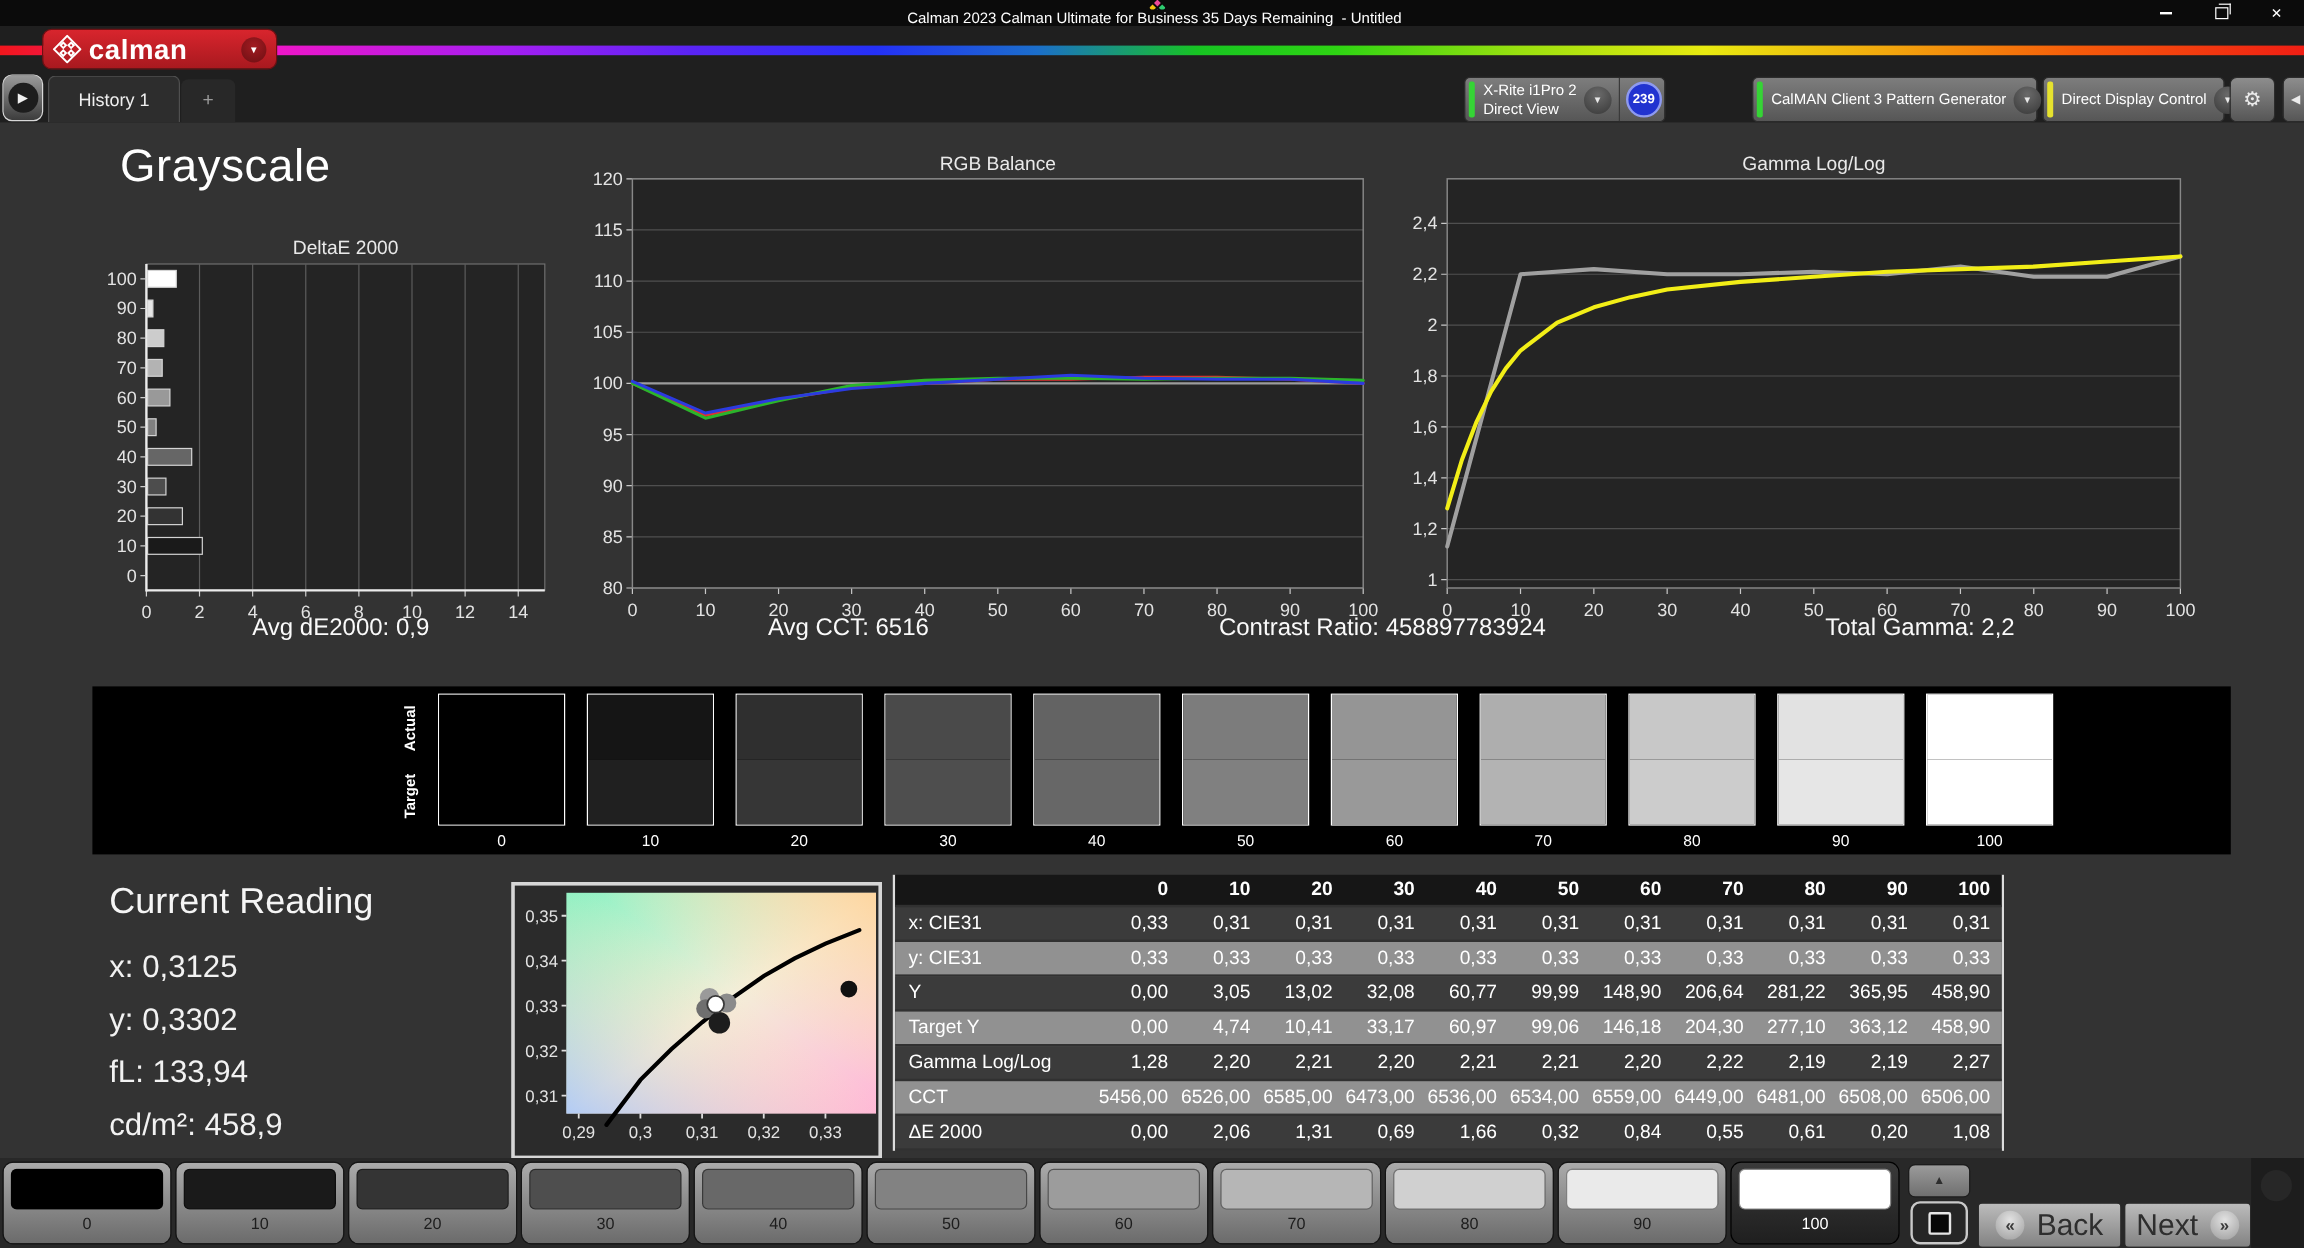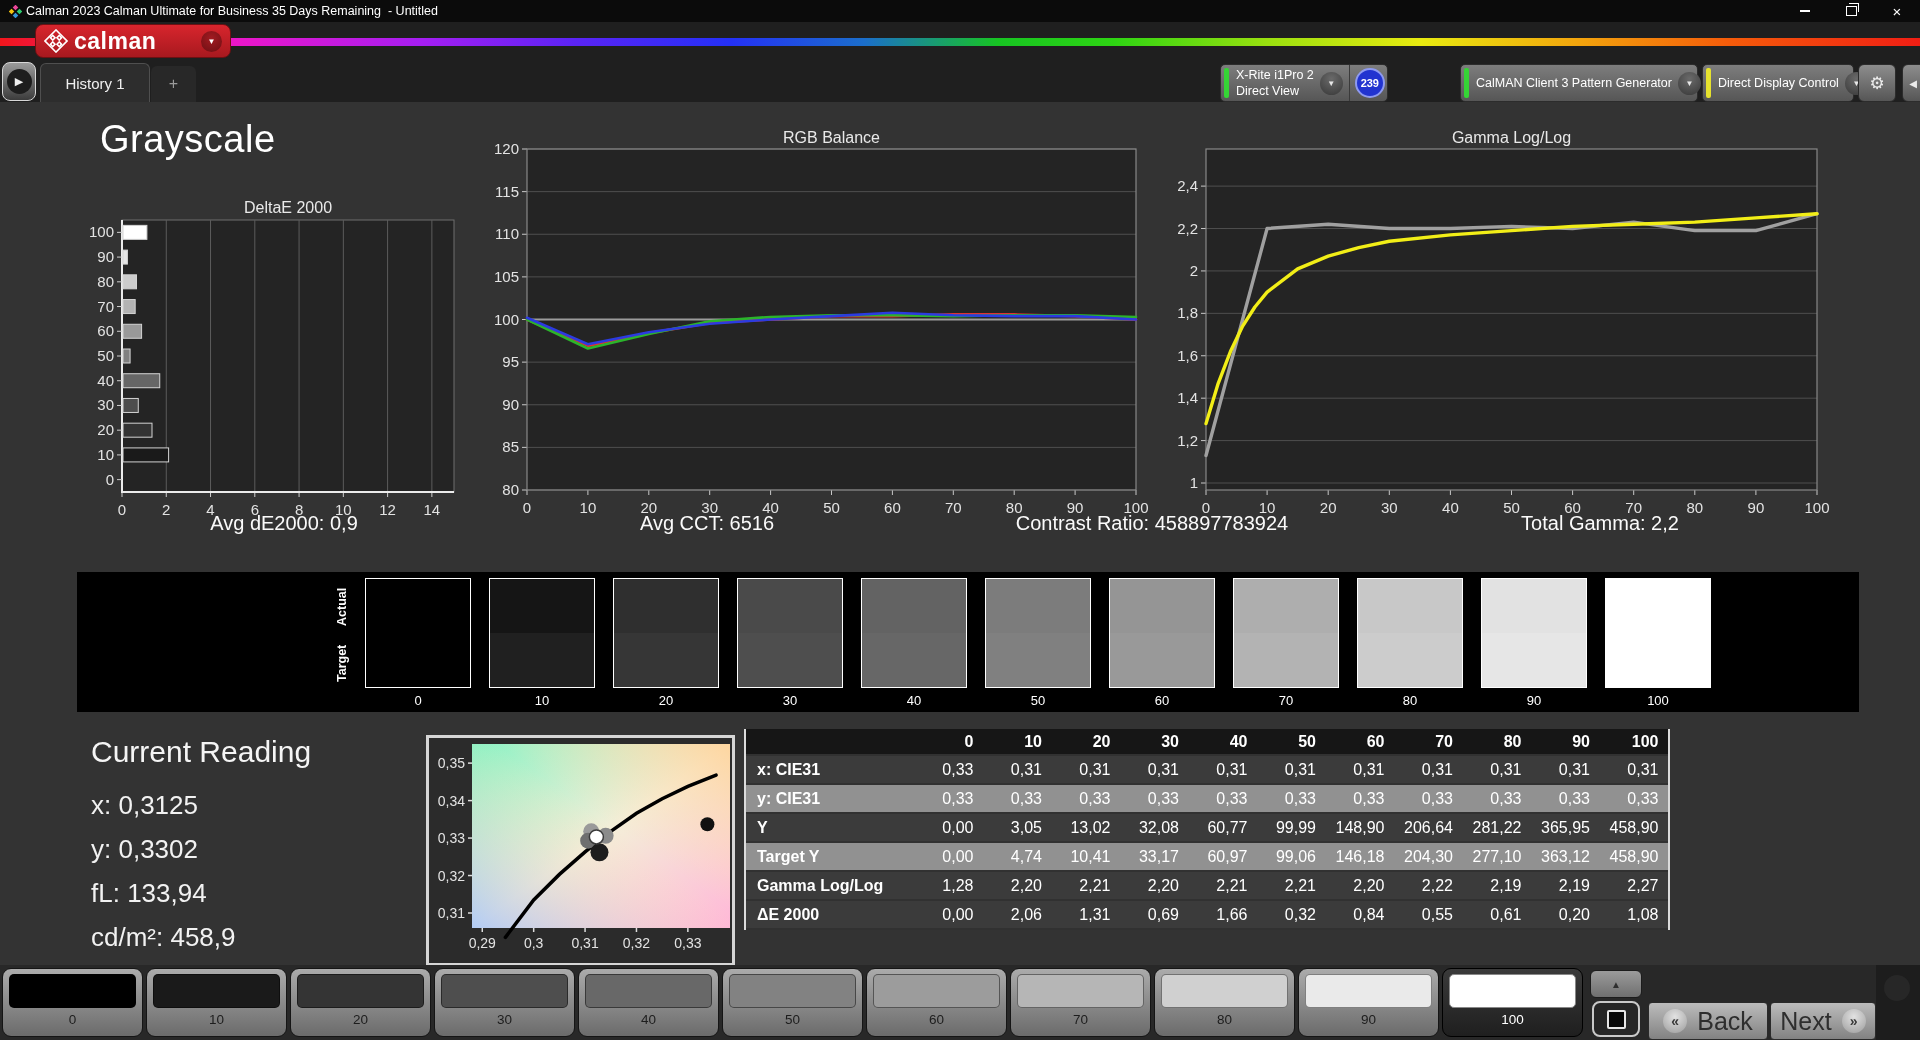--- a/index.html
+++ b/index.html
@@ -1,21 +1,21 @@
 <!DOCTYPE html>
 <html><head>
 <meta charset="utf-8">
 <style>
   html,body{margin:0;padding:0;}
   body{width:1920px;height:1040px;background:#333333;font-family:"Liberation Sans",sans-serif;
        position:relative;overflow:hidden;-webkit-font-smoothing:antialiased;}
   .abs{position:absolute;}
 
   
-  .titlebar{left:0;top:0;width:1920px;height:22px;background:#0b0b0b;display:flex;align-items:center;color:#fff;}
+  .titlebar{left:0;top:0;width:1920px;height:22px;background:#0b0b0b;display:flex;align-items:center;color:#fff;flex-direction:column;}
   .title-text{font-size:12.5px;margin-left:4px;white-space:pre;}
   .win-controls{position:absolute;right:0;top:0;height:22px;display:flex;}
   .win-btn{width:46px;height:22px;display:flex;align-items:center;justify-content:center;color:#fff;}
   .min-glyph{width:10px;height:1.5px;background:#fff;display:block;}
   .restore-glyph{width:9px;height:8px;border:1.2px solid #fff;position:relative;display:block;}
   .restore-glyph:before{content:"";position:absolute;left:2px;top:-4px;width:9px;height:8px;border:1.2px solid #fff;border-bottom:none;border-left:none;}
   .close-glyph{font-size:15px;line-height:1;}
 
   
   .header-band{left:0;top:22px;width:1920px;height:80px;background:#1f1f1f;}
@@ -80,21 +80,21 @@
   
   .cie-frame{left:426px;top:735px;width:309px;height:231px;border:3px solid #d6d6d6;background:#2b2b2b;box-sizing:border-box;}
 
   
   .dtable{left:744px;top:729px;border-left:2px solid #dcdcdc;border-right:2px solid #dcdcdc;}
   .trow{display:grid;grid-template-columns:168px repeat(11,68.5px);border-bottom:2px solid #313131;}
   .trow.head{background:#161616;height:25px;}
   .trow.dark{background:#3b3b3b;height:27px;}
   .trow.light{background:#919191;height:27px;}
   .tcell{color:#fff;font-size:16px;display:flex;align-items:center;justify-content:flex-end;padding-right:9px;box-sizing:border-box;}
-  .tlabel{color:#fff;font-size:16px;font-weight:bold;display:flex;align-items:center;padding-left:11px;box-sizing:border-box;}
+  .tlabel{color:#fff;font-size:16px;font-weight:normal;display:flex;align-items:center;padding-left:11px;box-sizing:border-box;}
   .trow.head .tcell{font-weight:bold;}
 
   
   .bottombar{left:0;top:965px;width:1920px;height:75px;background:#282828;}
   .patches{position:absolute;left:2px;top:3px;display:flex;gap:3px;}
   .patch{width:141px;height:69px;border-radius:9px;border:1px solid #151515;box-sizing:border-box;
     background:linear-gradient(#ababab,#6b6b6b);display:flex;flex-direction:column;align-items:center;cursor:pointer;}
   .patch-swatch{width:127px;height:34px;margin-top:5px;border-radius:5px;border:1px solid rgba(0,0,0,.45);box-sizing:border-box;}
   .patch-label{font-size:13.5px;color:#1d1d1d;margin-top:4px;}
   .patch.selected{background:linear-gradient(#3a3a3a,#1f1f1f);border-color:#000;}
@@ -596,20 +596,34 @@
       <div class="tcell">2,21</div>
       <div class="tcell">2,20</div>
       <div class="tcell">2,21</div>
       <div class="tcell">2,21</div>
       <div class="tcell">2,20</div>
       <div class="tcell">2,22</div>
       <div class="tcell">2,19</div>
       <div class="tcell">2,19</div>
       <div class="tcell">2,27</div>
     </div>
+    <div class="trow light">
+      <div class="tlabel">CCT</div>
+      <div class="tcell">5456,00</div>
+      <div class="tcell">6526,00</div>
+      <div class="tcell">6585,00</div>
+      <div class="tcell">6473,00</div>
+      <div class="tcell">6536,00</div>
+      <div class="tcell">6534,00</div>
+      <div class="tcell">6559,00</div>
+      <div class="tcell">6449,00</div>
+      <div class="tcell">6481,00</div>
+      <div class="tcell">6508,00</div>
+      <div class="tcell">6506,00</div>
+    </div>
     <div class="trow dark">
       <div class="tlabel">ΔE 2000</div>
       <div class="tcell">0,00</div>
       <div class="tcell">2,06</div>
       <div class="tcell">1,31</div>
       <div class="tcell">0,69</div>
       <div class="tcell">1,66</div>
       <div class="tcell">0,32</div>
       <div class="tcell">0,84</div>
       <div class="tcell">0,55</div>

